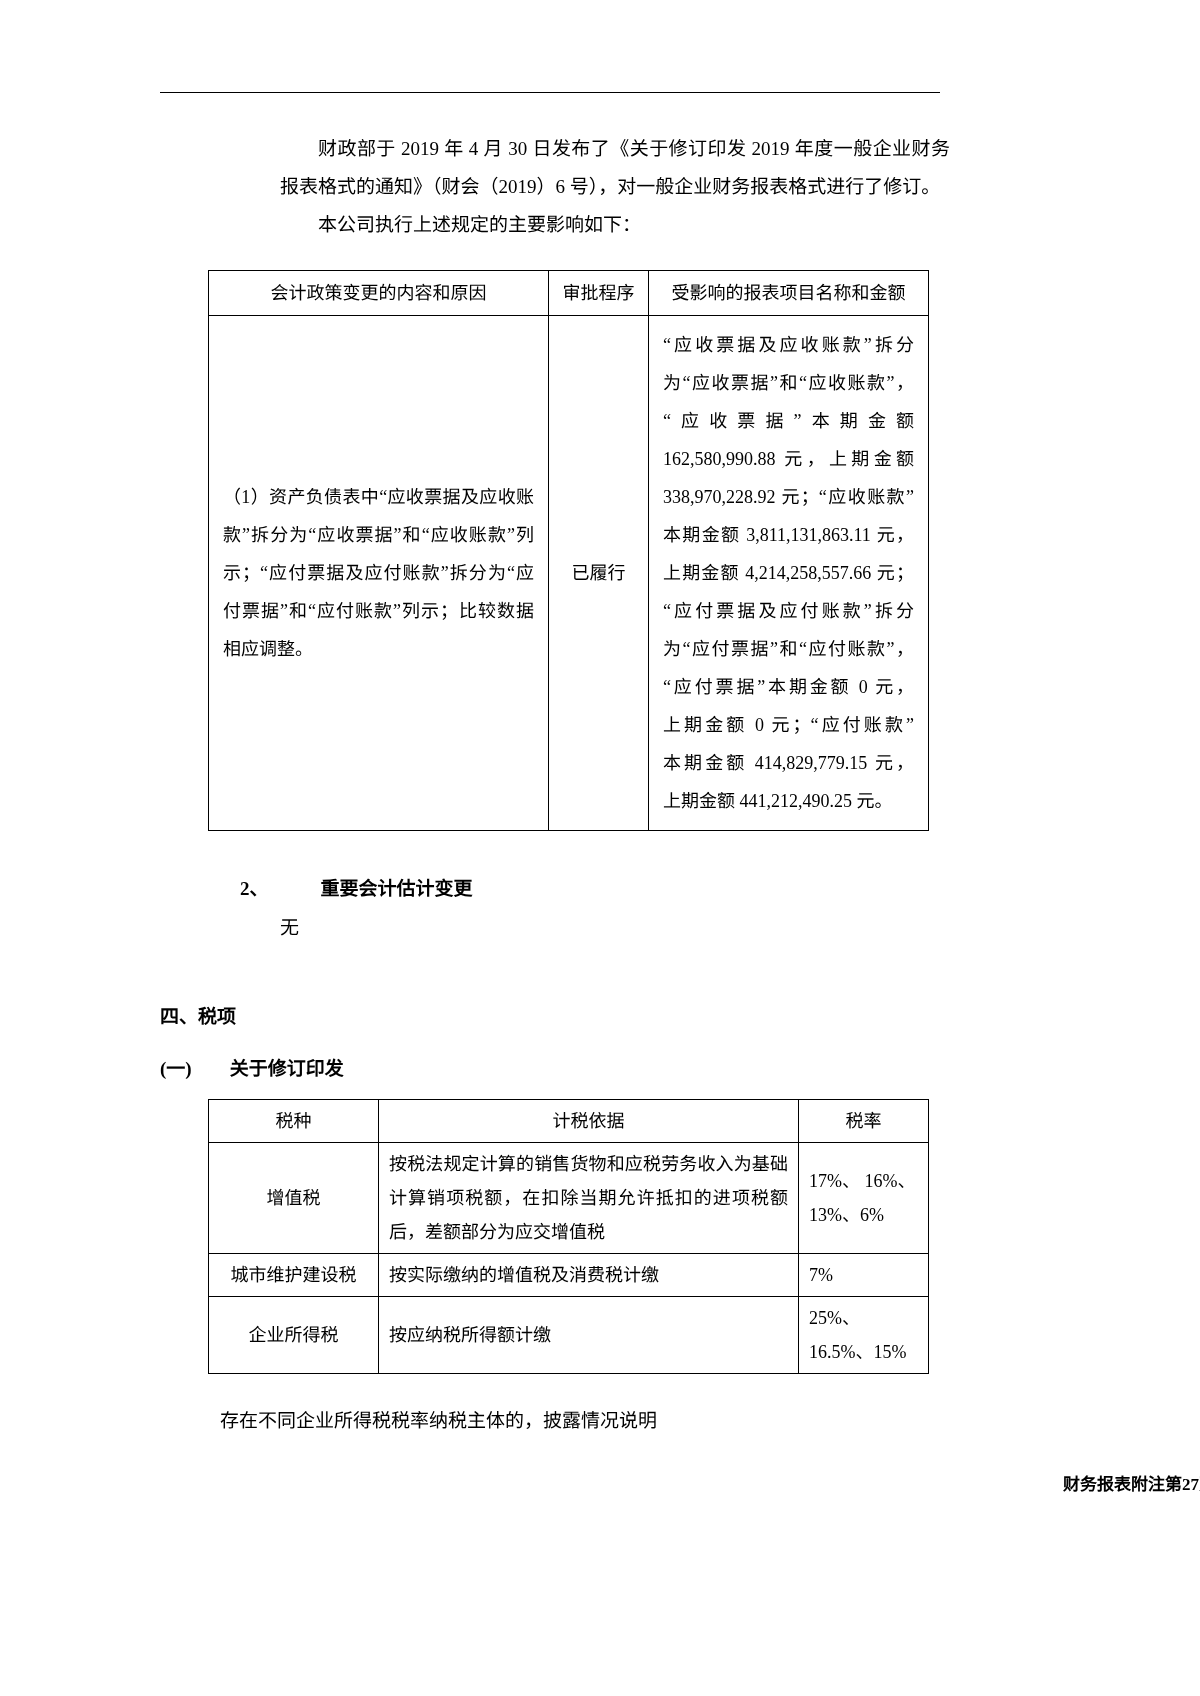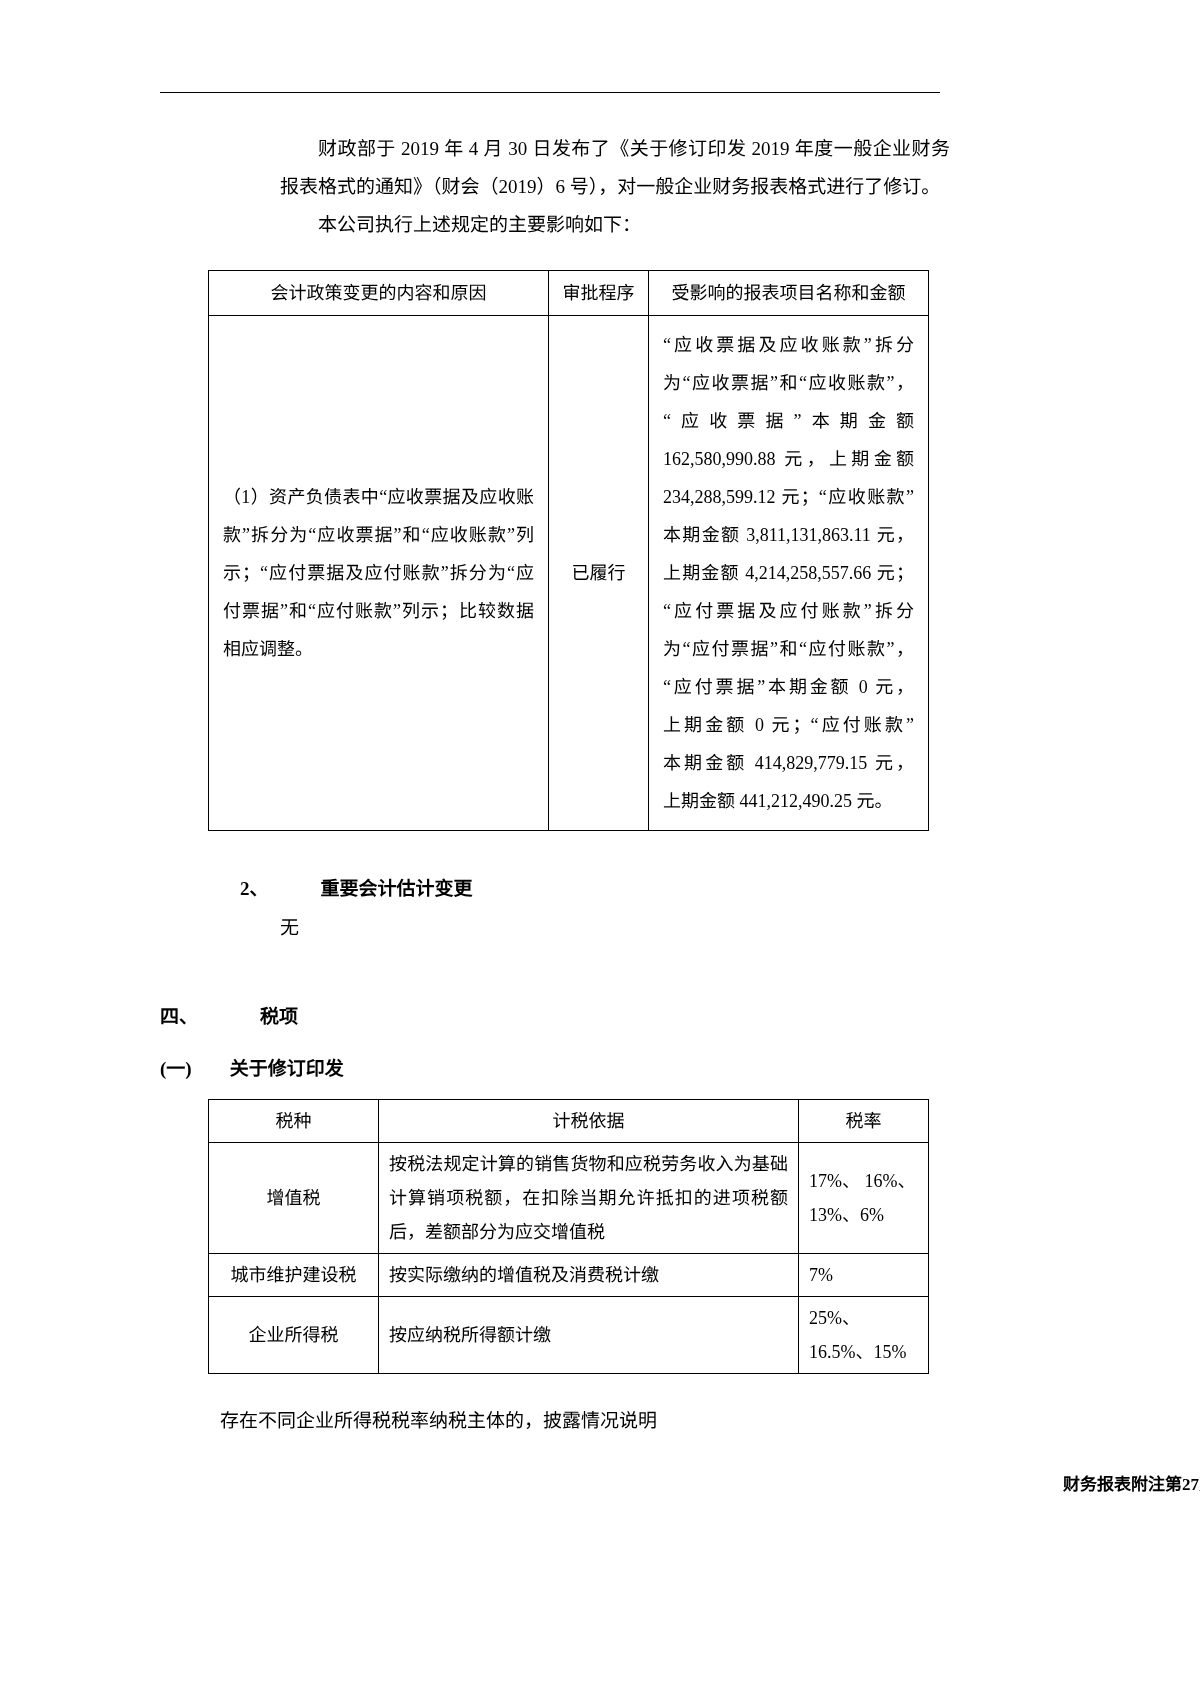--- a/index.html
+++ b/index.html
@@ -85,21 +85,21 @@
     font-weight: bold;
     font-size: 19px;
     line-height: 40px;
     margin: 0;
   }
   .sec2 { margin-top: 38px; margin-left: 80px; }
   .sec2 .lbl { margin-left: 52px; }
   .sec2-body { margin-left: 120px; font-size: 19px; line-height: 38px; }
 
   .sec4 { margin-top: 50px; margin-left: 0px; }
-  .sec4 .lbl { margin-left: 62px; }
+  .sec4 .lbl { }
   .sec4-1 { margin-top: 12px; margin-left: 0px; }
   .sec4-1 .lbl { margin-left: 38px; }
 
   
   #tax-table { margin-top: 10px; width: 720px; }
   #tax-table td { padding: 4px 10px; line-height: 34px; }
   #tax-table td.left { text-align: left; }
   #tax-table td.kind { text-align: center; }
   #tax-table td.basis { text-align: justify; text-justify: inter-ideograph; }
 
@@ -151,21 +151,21 @@
           <td class="head">受影响的报表项目名称和金额</td>
         </tr>
         <tr>
           <td class="desc">（1）资产负债表中“应收票据及应收账款”拆分为“应收票据”和“应收账款”列示；“应付票据及应付账款”拆分为“应付票据”和“应付账款”列示；比较数据相应调整。</td>
           <td>已履行</td>
           <td class="amounts">
             <div>“应收票据及应收账款”拆分</div>
             <div>为“应收票据”和“应收账款”，</div>
             <div>“应收票据”本期金额</div>
             <div>162,580,990.88 元，上期金额</div>
-            <div>234,288,599.12 元；“应收账款”</div>
+            <div>338,970,228.92 元；“应收账款”</div>
             <div>本期金额 3,811,131,863.11 元，</div>
             <div>上期金额 4,214,258,557.66 元；</div>
             <div>“应付票据及应付账款”拆分</div>
             <div>为“应付票据”和“应付账款”，</div>
             <div>“应付票据”本期金额 0 元，</div>
             <div>上期金额 0 元；“应付账款”</div>
             <div>本期金额 414,829,779.15 元，</div>
             <div class="last">上期金额 441,212,490.25 元。</div>
           </td>
         </tr>

